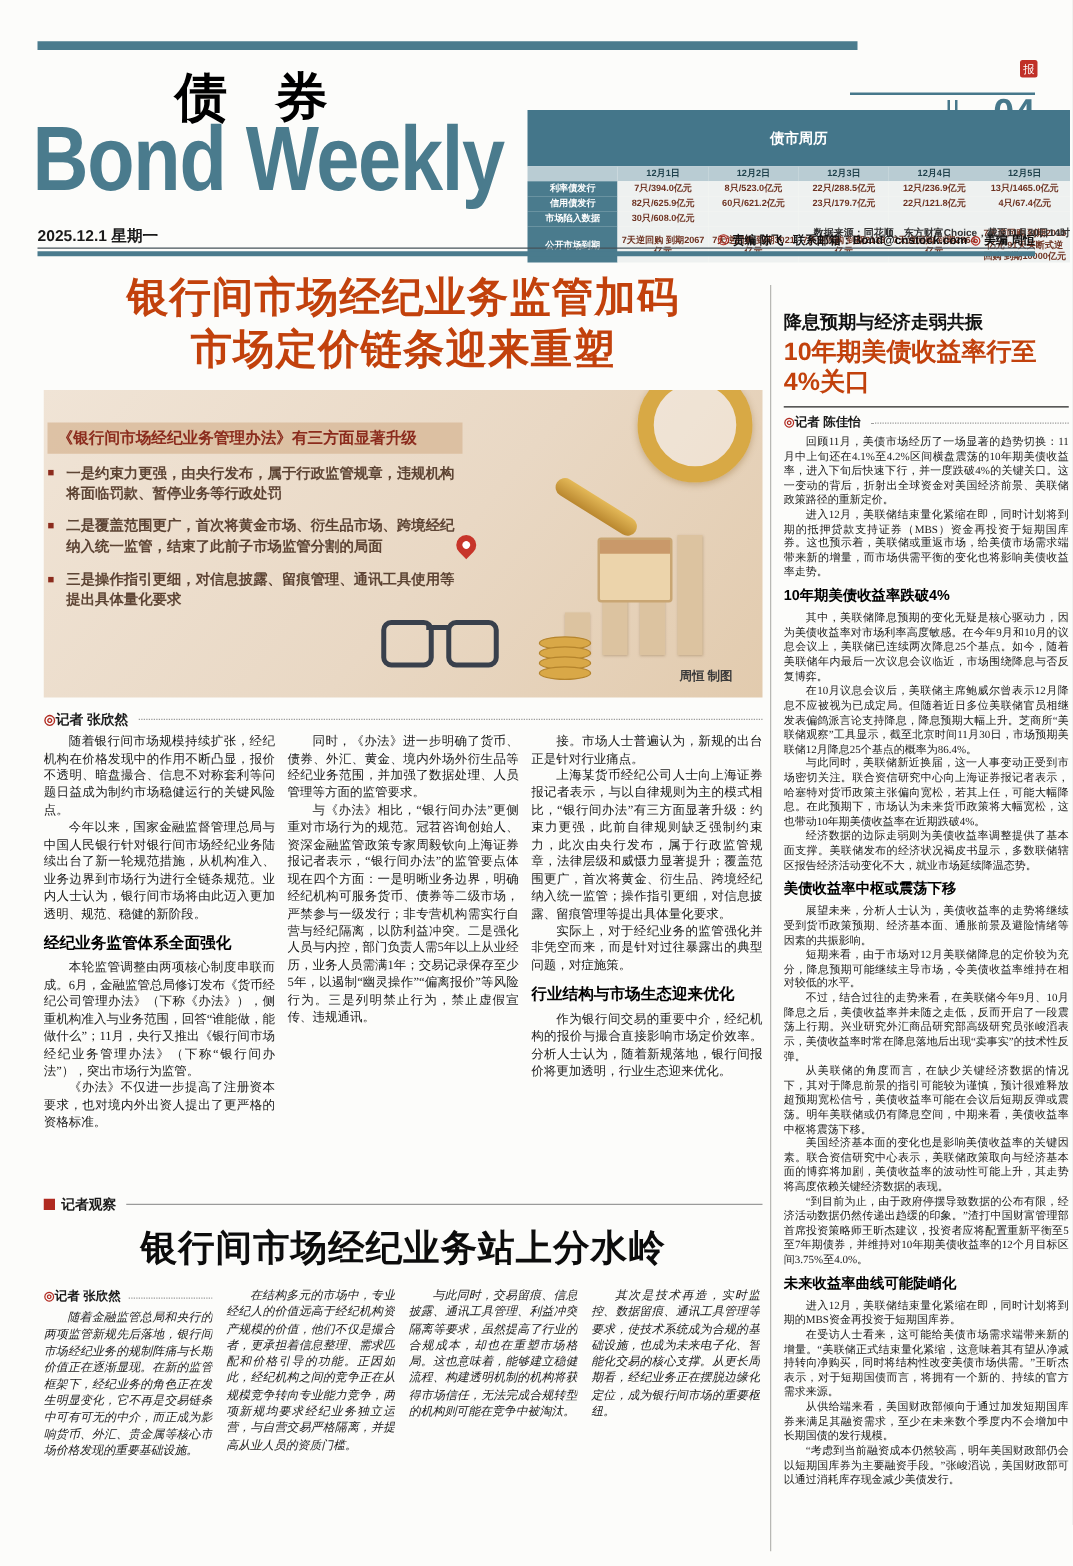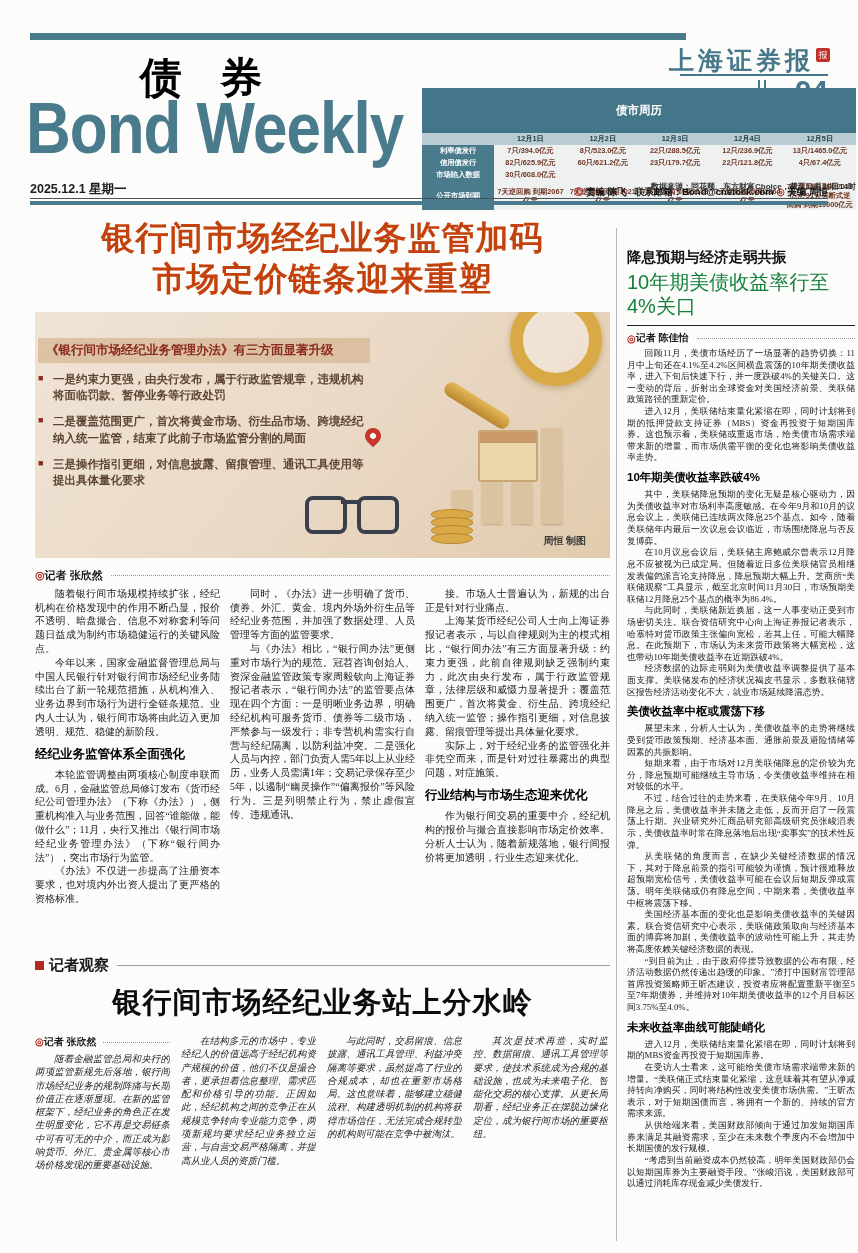--- a/index.html
+++ b/index.html
@@ -90,55 +90,54 @@
   .col p{margin:0;text-indent:2em;}
   .subhead{font-family:"Liberation Sans",sans-serif;font-weight:bold;font-size:12.5px;
            margin:7px 0 5px;text-indent:0;color:#000;}
 
   
   .v-divider{position:absolute;left:616px;top:228px;height:1013px;border-left:1px solid #b8b8b4;}
 
   
   .us-art{position:absolute;left:627px;top:248px;width:228px;}
   .us-kicker{font-family:"Liberation Sans",sans-serif;font-weight:bold;font-size:14.5px;color:#111;}
-  .us-headline{font-family:"Liberation Sans",sans-serif;font-weight:400;font-size:20px;
-               line-height:1.2;margin-top:3px;color:#15803d;}
+  .us-headline{font-family:"Liberation Sans",sans-serif;font-weight:700;font-size:20px;
+               line-height:1.2;margin-top:3px;color:#c2410c;}
   .us-rule{border-top:1.5px solid #222;margin-top:7px;}
   .us-byline{display:flex;align-items:center;font-family:"Liberation Sans",sans-serif;
              font-size:10px;font-weight:bold;margin:5px 0 3px;}
   .us-byline .dots{flex:1;border-bottom:1.5px dotted #9a9a9a;margin-left:8px;height:1px;}
   .us-body{height:898px;overflow:hidden;text-align:justify;font-size:8.8px;line-height:1.32;}
   .us-body p{margin:0;text-indent:2em;}
   .us-body .subhead{font-size:11.5px;margin:6px 0 4px;}
 
   
   .obs{position:absolute;left:35px;top:956px;width:575px;}
   .obs-label-row{display:flex;align-items:center;}
   .obs-square{width:9px;height:9px;background:#b02a20;margin-right:5px;}
-  .obs-label{font-family:"Liberation Sans",sans-serif;font-weight:bold;font-size:15px;text-align:center;}
+  .obs-label{font-family:"Liberation Sans",sans-serif;font-weight:bold;font-size:11px;text-align:center;}
   .obs-label-row .line{flex:1;border-bottom:1px solid #9a9a9a;margin-left:8px;}
   .obs-headline{font-family:"Liberation Sans",sans-serif;font-weight:900;font-size:29px;
                 text-align:center;margin-top:8px;letter-spacing:1px;color:#0c0c0c;}
   .obs-cols{display:flex;gap:11px;margin-top:12px;}
   .obs-col{width:135px;height:168px;overflow:hidden;text-align:justify;font-size:9.5px;
            line-height:1.4;font-style:italic;}
   .obs-col p{margin:0;text-indent:2em;}
   .obs-byline{display:flex;align-items:center;font-style:normal;font-family:"Liberation Sans",sans-serif;
               font-size:10px;font-weight:bold;margin-bottom:4px;}
   .obs-byline .dots{flex:1;border-bottom:1.5px dotted #9a9a9a;margin-left:6px;height:1px;}
 </style>
 </head>
 <body>
 
 <div class="page" data-interactable="false">
 
   <div class="top-bar" data-interactable="false"></div>
   <div class="section-cn" data-interactable="false">债 券</div>
   <div class="logo-en" data-interactable="false">Bond Weekly</div>
-  <div class="paper-name" data-interactable="false">上海证券报</div>
   <div class="paper-seal" data-interactable="false">报</div>
   <div class="masthead-rule" data-interactable="false"></div>
   <div class="page-num-bars" data-interactable="false"></div>
   <div class="page-num" data-interactable="false">04</div>
 
   <div class="calendar" data-interactable="false">
     <div class="calendar-title" data-interactable="false">债市周历</div>
     <table data-interactable="false">
       <thead>
         <tr data-interactable="false">

